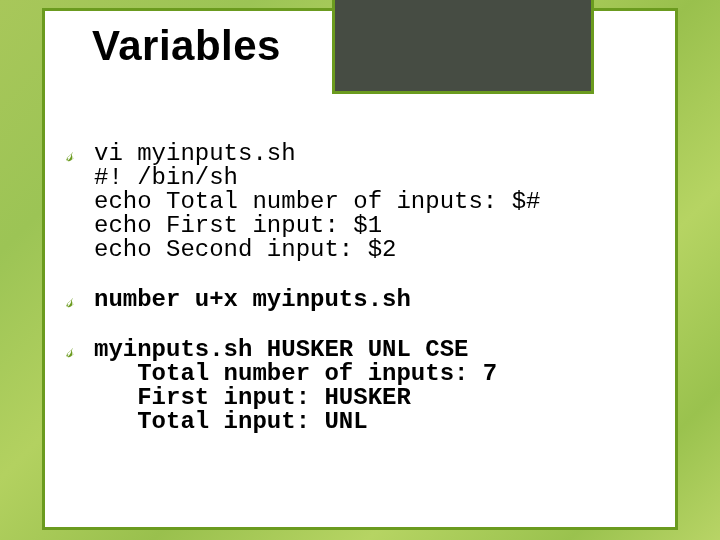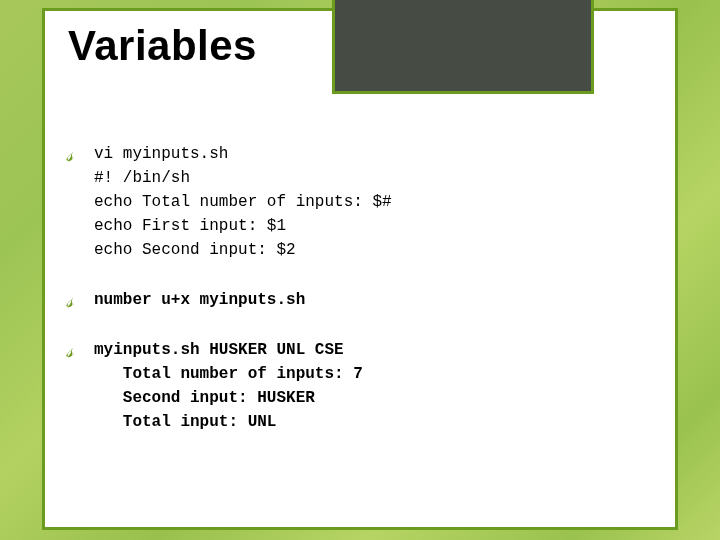--- a/index.html
+++ b/index.html
@@ -38,21 +38,21 @@
     left: 332px;
     top: -14px;
     width: 262px;
     height: 108px;
     background: #464c43;
     border: 3px solid #6b9b1f;
     box-sizing: border-box;
   }
   .title {
     position: absolute;
-    left: 68px;
+    left: 92px;
     top: 22px;
     font-size: 42px;
     font-weight: 700;
     color: #000;
     letter-spacing: 0.5px;
   }
   .bullets {
     position: absolute;
     left: 66px;
     top: 142px;
@@ -69,21 +69,21 @@
     font-family: Georgia, "Times New Roman", serif;
     font-size: 20px;
     line-height: 24px;
     font-style: italic;
     color: #6b9b1f;
     text-align: left;
   }
   .code {
     flex: 1 1 auto;
     font-family: "Courier New", Courier, monospace;
-    font-size: 16px;
+    font-size: 24px;
     line-height: 24px;
     color: #000;
     white-space: pre;
   }
   .code b {
     font-weight: 700;
   }
 </style>
 </head>
 <body>
@@ -107,18 +107,18 @@
 
     <div class="bullet">
       <div class="marker">𝓈</div>
       <div class="code"><b>number u+x myinputs.sh</b></div>
     </div>
 
     <div class="bullet">
       <div class="marker">𝓈</div>
       <div class="code"><b>myinputs.sh HUSKER UNL CSE</b>
 <b>   Total number of inputs: 7</b>
-<b>   Second input: HUSKER</b>
+<b>   First input: HUSKER</b>
 <b>   Total input: UNL</b></div>
     </div>
 
   </div>
 </div>
 
 </body></html>

